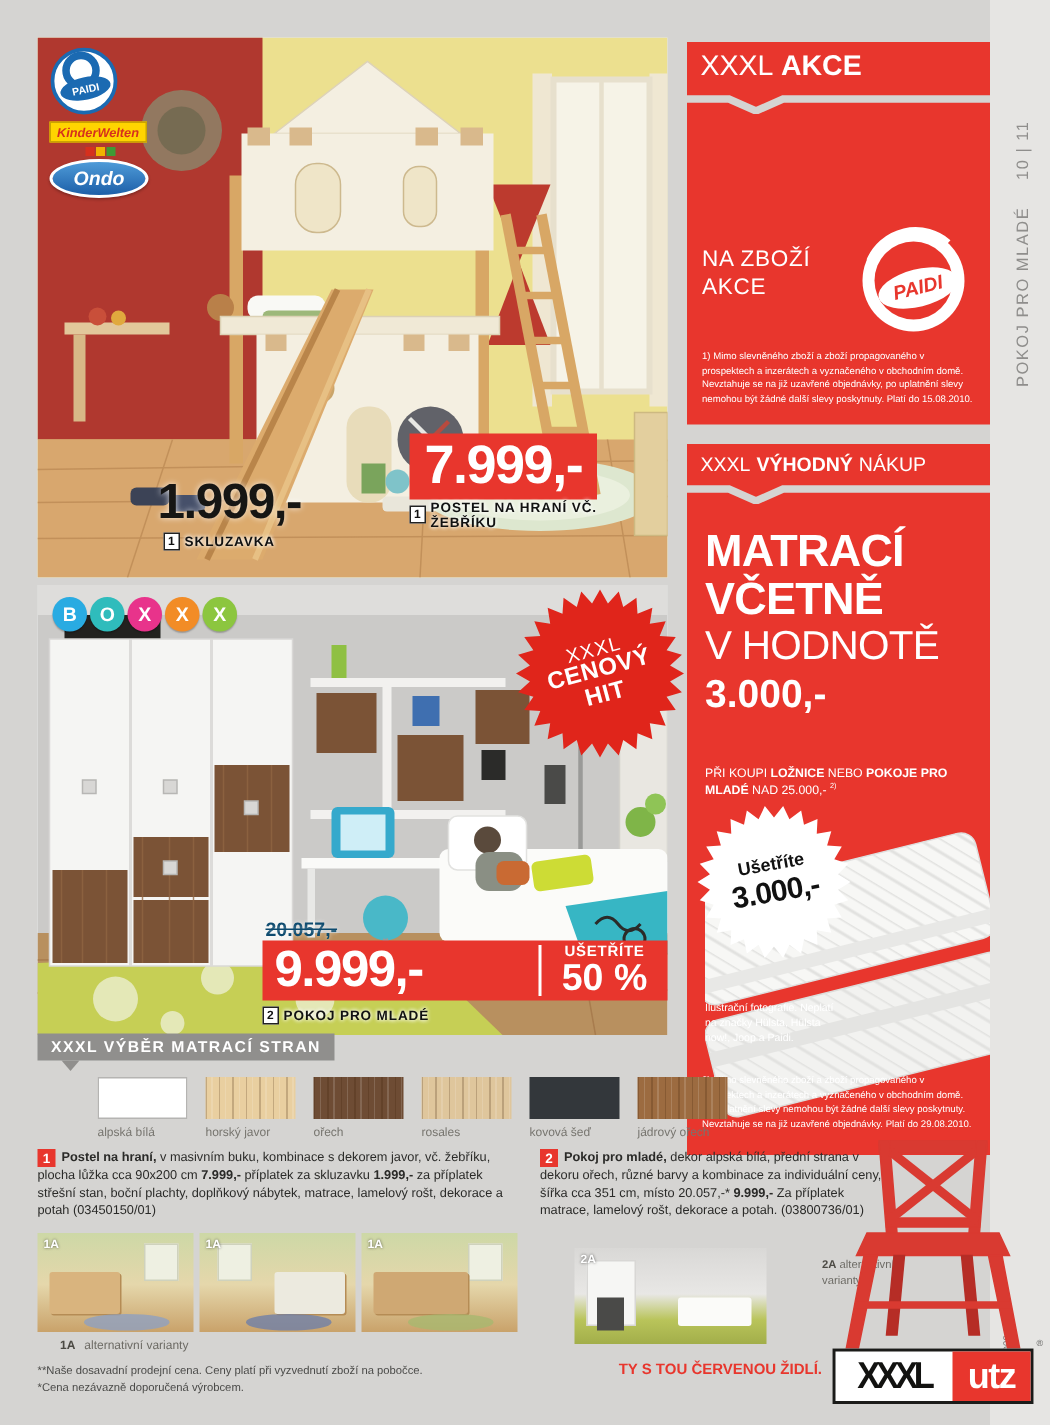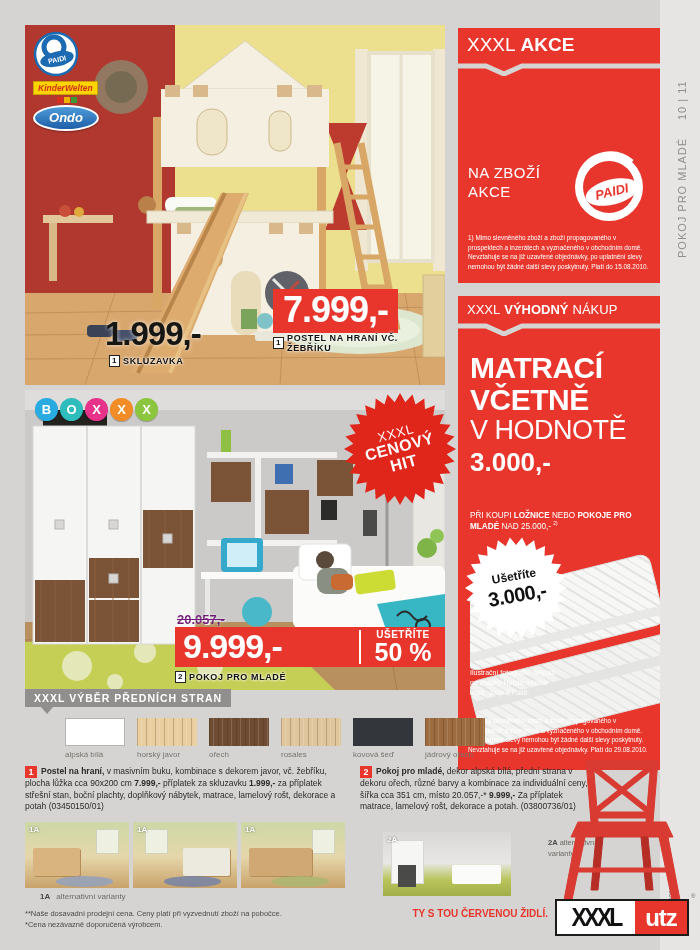--- a/index.html
+++ b/index.html
@@ -54,21 +54,21 @@
   
   .boxxx{position:absolute;left:10px;top:8px;display:flex;gap:2px;}
   .bx{width:23px;height:23px;border-radius:50%;color:#fff;font-weight:800;font-size:13px;text-align:center;
     line-height:23px;box-shadow:0 1px 1px rgba(0,0,0,.25);}
   .starburst{position:absolute;left:318px;top:2px;width:114px;height:114px;}
   .starburst svg{position:absolute;inset:0;}
   .starburst .txt{position:absolute;inset:0;display:flex;flex-direction:column;align-items:center;justify-content:center;
     transform:rotate(-15deg);color:#fff;line-height:1.02;}
   .starburst .l1{font-size:13px;letter-spacing:1px;}
   .starburst .l2,.starburst .l3{font-size:16px;font-weight:800;letter-spacing:.5px;}
-  .old-price{position:absolute;left:152px;top:222px;font-size:13px;font-weight:bold;color:#701a75;
+  .old-price{position:absolute;left:152px;top:222px;font-size:13px;font-weight:bold;color:#0c4a6e;
     text-decoration:line-through;text-shadow:0 0 3px rgba(255,255,255,.7);}
   .price-box2{position:absolute;left:150px;top:237px;width:270px;height:40px;background:var(--red);display:flex;align-items:stretch;}
   .price-box2 .main{flex:1;color:#fff;font-weight:800;font-size:34px;letter-spacing:-1px;line-height:38px;padding-left:8px;}
   .price-box2 .sep{width:2px;background:#fff;margin:3px 0;}
   .price-box2 .save{width:84px;color:#fff;text-align:center;display:flex;flex-direction:column;justify-content:center;}
   .price-box2 .save .s1{font-size:10px;font-weight:bold;letter-spacing:.5px;}
   .price-box2 .save .s2{font-size:25px;font-weight:800;line-height:1;}
   #cap-room{left:150px;top:281px;}
 
   
@@ -464,21 +464,21 @@
         <span class="b1">Ušetříte</span>
         <span class="b2">3.000,-</span>
       </div>
     </div>
 
     <p class="photo-note">Ilustrační fotografie. Neplatí na značky Hülsta, Hülsta now!, Joop a Paidi.</p>
     <p class="fineprint">2) Mimo slevněného zboží a zboží propagovaného v prospektech a inzerátech a vyznačeného v obchodním domě. Po uplatnění slevy nemohou být žádné další slevy poskytnuty. Nevztahuje se na již uzavřené objednávky. Platí do 29.08.2010.</p>
   </section>
 
   <section class="swatch-sec">
-    <span class="swatch-title">XXXL VÝBĚR PŘEDNÍCH STRAN</span>
+    <span class="swatch-title">XXXL VÝBĚR MATRACÍ STRAN</span>
     <span class="swatch-pointer"></span>
     <div class="swatch-row">
       <div class="swatch">
         <div class="swatch-color" style="background: rgb(255, 255, 255);"></div>
         <div class="swatch-name">alpská bílá</div>
       </div>
       <div class="swatch wood">
         <div class="swatch-color" style="background: rgb(233, 207, 160);"></div>
         <div class="swatch-name">horský javor</div>
       </div>

